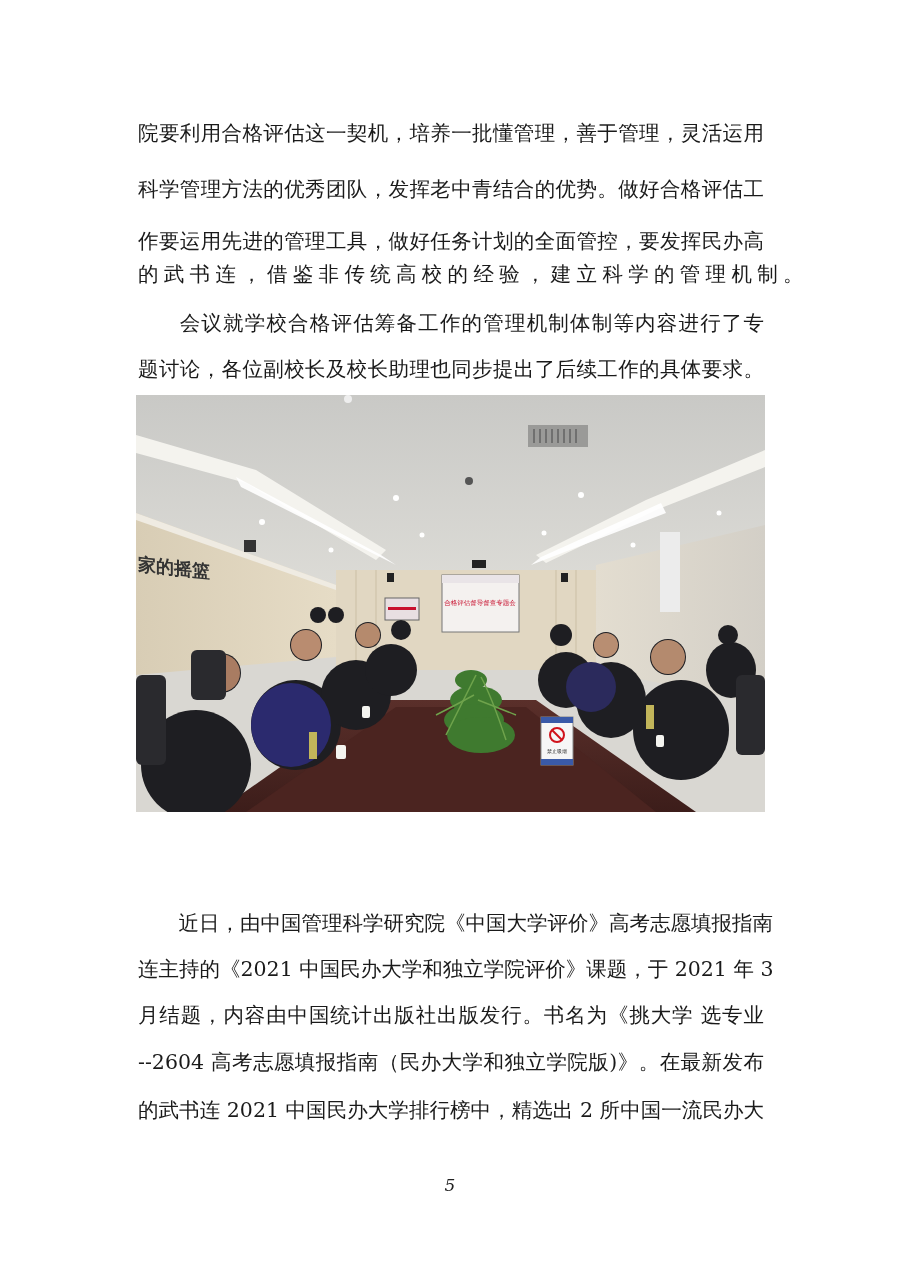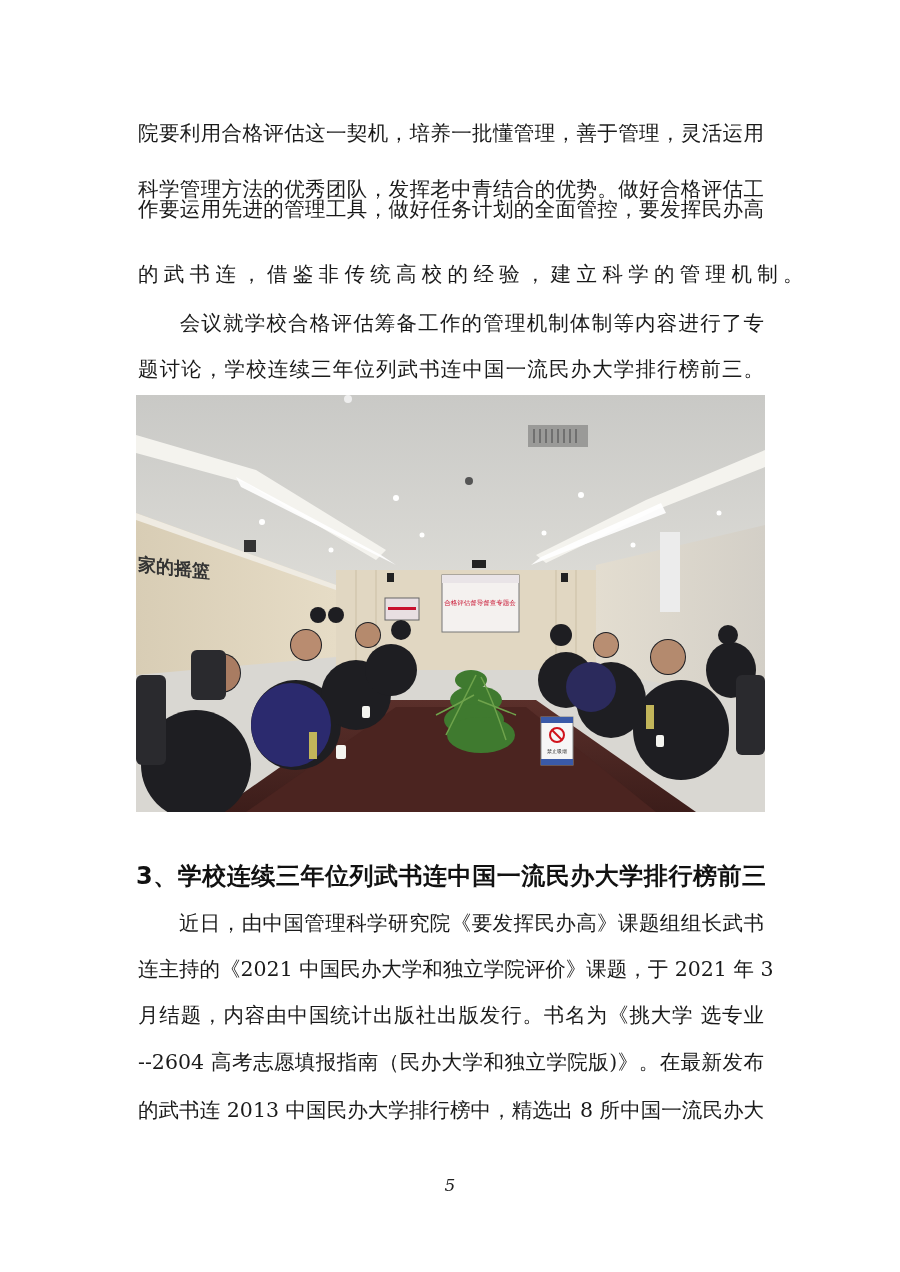--- a/index.html
+++ b/index.html
@@ -29,27 +29,27 @@
   }
 </style>
 </head>
 <body>
 
 <div class="page">
 
   <div class="para" style="top:120px;">
     <div class="line justify" style="top:0px;">院要利用合格评估这一契机，培养一批懂管理，善于管理，灵活运用</div>
     <div class="line justify" style="top:47px;margin-top:9px;">科学管理方法的优秀团队，发挥老中青结合的优势。做好合格评估工</div>
-    <div class="line justify" style="top:76px;">作要运用先进的管理工具，做好任务计划的全面管控，要发挥民办高</div>
+    <div class="line justify" style="top:108px;">作要运用先进的管理工具，做好任务计划的全面管控，要发挥民办高</div>
     <div class="line" style="top:141px;">的武书连，借鉴非传统高校的经验，建立科学的管理机制。</div>
   </div>
 
   <div class="para" style="top:310px;">
     <div class="line justify" style="top:0px; padding-left:20px; width:606px;">　会议就学校合格评估筹备工作的管理机制体制等内容进行了专</div>
-    <div class="line justify" style="top:46px;">题讨论，学校连续三年位列武书连中国一流民办大学排行榜前三。</div>
+    <div class="line justify" style="top:46px;">题讨论，各位副校长及校长助理也同步提出了后续工作的具体要求。</div>
   </div>
 
   <div class="photo">
     <svg width="629" height="417" viewBox="0 0 629 417" xmlns="http://www.w3.org/2000/svg">
       <defs>
         <linearGradient id="ceil" x1="0" y1="0" x2="0" y2="1">
           <stop offset="0" stop-color="#c9c9c6"></stop>
           <stop offset="1" stop-color="#dddcd7"></stop>
         </linearGradient>
         <linearGradient id="wallL" x1="0" y1="0" x2="1" y2="0">
@@ -188,24 +188,23 @@
       <g fill="#f4f4f0">
         <rect x="226" y="311" width="8" height="12" rx="2"></rect>
         <rect x="200" y="350" width="10" height="14" rx="2"></rect>
         <rect x="520" y="340" width="8" height="12" rx="2"></rect>
       </g>
       <rect x="173" y="337" width="8" height="27" fill="#c2b55a"></rect>
       <rect x="510" y="310" width="8" height="24" fill="#c2b55a"></rect>
     </svg>
   </div>
 
-  <div class="heading">3、学校连续三年位列武书连中国一流民办大学排行榜前三</div>
 
   <div class="para" style="top:910px;">
-    <div class="line justify" style="top:0px; padding-left:20px; width:606px;">　近日，由中国管理科学研究院《要发挥民办高》课题组组长武书</div>
+    <div class="line justify" style="top:0px; padding-left:20px; width:606px;">　近日，由中国管理科学研究院《中国大学评价》高考志愿填报指南</div>
     <div class="line justify" style="top:46px;">连主持的《2021 中国民办大学和独立学院评价》课题，于 2021 年 3</div>
     <div class="line justify" style="top:92px;">月结题，内容由中国统计出版社出版发行。书名为《挑大学 选专业</div>
     <div class="line justify" style="top:139px;">--2604 高考志愿填报指南（民办大学和独立学院版)》。在最新发布</div>
-    <div class="line justify" style="top:187px;">的武书连 2013 中国民办大学排行榜中，精选出 8 所中国一流民办大</div>
+    <div class="line justify" style="top:187px;">的武书连 2021 中国民办大学排行榜中，精选出 2 所中国一流民办大</div>
   </div>
 
   <div class="pagenum">5</div>
 </div>
 
 </body></html>

